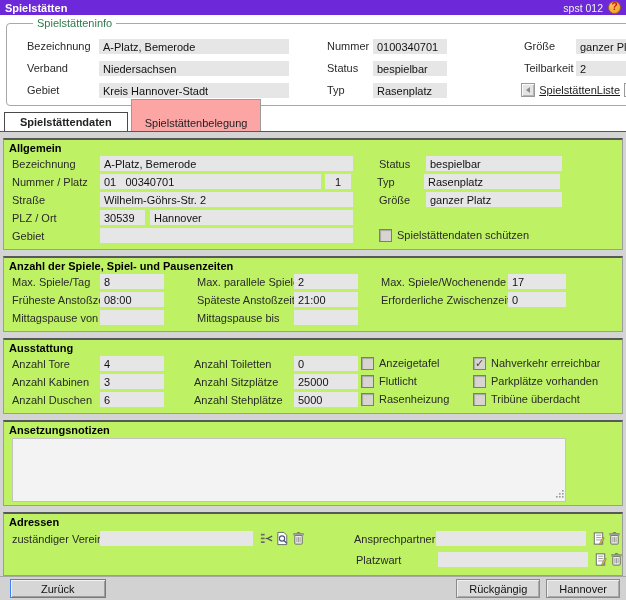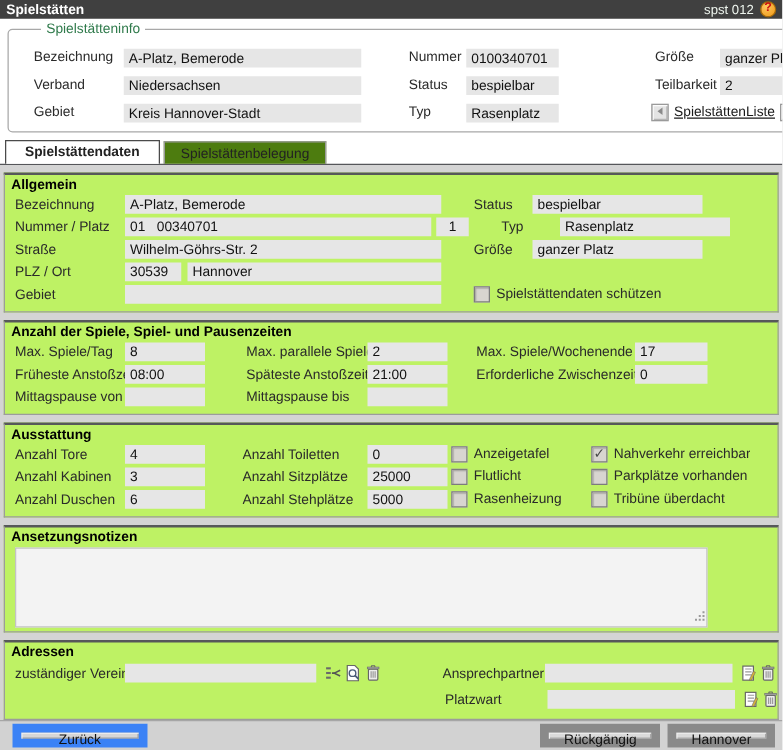--- a/index.html
+++ b/index.html
@@ -1,52 +1,52 @@
 <!DOCTYPE html>
 <html><head>
 <meta charset="utf-8">
 <style>
   *{box-sizing:border-box;margin:0;padding:0}
   html,body{width:626px;height:600px}
   body{font-family:"Liberation Sans","DejaVu Sans",sans-serif;font-size:11px;color:#1a1a1a;background:#fff}
   .app{width:626px;height:600px;display:flex;flex-direction:column;overflow:hidden;background:#fff}
 
   
-  .titlebar{height:15px;background:#404040;color:#fff;display:flex;align-items:center;padding:0 5px;flex:0 0 auto}
+  .titlebar{height:15px;background:#6d28d9;color:#fff;display:flex;align-items:center;padding:0 5px;flex:0 0 auto}
   .titlebar .t{font-weight:bold;font-size:11px}
   .titlebar .spacer{flex:1}
   .app-code{font-weight:normal;color:#eef5ee;margin-right:5px;font-size:10.5px}
   .help-btn{width:13px;height:13px;border-radius:50%;background:radial-gradient(circle at 35% 30%,#ffc45e,#ef9a16);border:1px solid #a86a08;color:#c11;font-weight:bold;font-size:10px;line-height:10px;text-align:center;cursor:pointer}
 
   
   fieldset.info{margin:2px 6px 4px;border:1px solid #a8a8a8;border-radius:4px;padding:3px 10px 7px 20px;background:#fff}
   fieldset.info legend{color:#2f7a4b;padding:0 4px;margin-left:6px;font-size:11px}
   .irow{display:flex;align-items:center;height:16px;margin-top:6px}
   .lbl{color:#2a2a2a;flex:0 0 auto;overflow:hidden;white-space:nowrap}
   .fld{background:#e6e6e6;height:15px;line-height:14px;padding:1px 4px 0;color:#111;flex:0 0 auto;overflow:hidden;white-space:nowrap}
   .pre{white-space:pre}
   .w72{width:72px}.w190{width:190px}.w46{width:46px}.w74{width:74px}.w52{width:52px}.w62{width:62px}
   .g38{margin-right:38px}.g77{margin-right:77px}
   .nav{margin-left:auto;display:flex;align-items:center;gap:4px}
   .navbtn{width:14px;height:14px;background:#e4e4e4;border:1px solid #9a9a9a;box-shadow:inset 1px 1px 0 #fbfbfb,inset -1px -1px 0 #b5b5b5;display:inline-flex;align-items:center;justify-content:center;cursor:pointer}
   .listlink{color:#1a1a1a;text-decoration:underline;cursor:pointer}
 
   
   .tabs{flex:0 0 auto;display:flex;align-items:flex-end;padding:4px 0 0 4px;border-bottom:1px solid #55565a;background:#fff;height:22px}
-  .tab{padding:3px 13px 2px;border:1px solid #9a9a9a;border-bottom:none;background:#4d7c0f;margin-right:3px;color:#222;cursor:pointer}
+  .tab{padding:17px 13px 2px;border:1px solid #9a9a9a;border-bottom:none;background:#fca5a5;margin-right:3px;color:#222;cursor:pointer}
   .tab.active{background:#fff;border-color:#4a4a4a;font-weight:bold;padding:3px 15px 3px}
 
   
   .content{flex:1 1 auto;background:#d4d4d4;padding:6px 3px 0;overflow:hidden}
   .section{background:#bef264;border:1px solid #9c9c9c;border-top:2px solid #57585a;margin-bottom:6px}
   .section-title{font-weight:bold;color:#000;padding:2px 5px 1px;height:16px}
   .sbody{padding:0 0 3px}
   .row{display:flex;align-items:center;height:15px;margin:0 0 3px;padding-left:8px}
   .w88{width:88px}.w253{width:253px}.w47{width:47px}.w136{width:136px}
-  .w221{width:245px}.w26{width:26px;text-align:center}
+  .w221{width:221px}.w26{width:26px;text-align:center}
   .w45{width:45px}.w203{width:203px}
   .w64{width:64px}.w97{width:97px}.w127{width:127px}.w58{width:58px}.w100{width:100px}
   .w82{width:82px}.w153{width:153px}.w150{width:150px}
   .g4{margin-right:4px}.g5{margin-right:5px}.g26{margin-right:26px}.g33{margin-right:33px}
   .g23{margin-right:23px}.g30{margin-right:30px}.g3{margin-right:3px}
 
   
   .chkwrap{display:flex;align-items:flex-start;flex:0 0 auto}
   .chk{width:13px;height:13px;background:#d8d5d0;border:1px solid #7c7c7c;box-shadow:inset 1px 1px 1px rgba(0,0,0,.22);display:inline-flex;align-items:center;justify-content:center;margin-right:5px;cursor:pointer}
   .chk .mark{font-size:11px;line-height:11px;color:#4b4b4b;font-weight:bold}
@@ -57,21 +57,21 @@
   .notes{width:554px;height:64px;background:#f3f3f3;border:1px solid #c3c3c3;resize:none;font-family:"Liberation Sans","DejaVu Sans",sans-serif;font-size:11px;padding:2px 4px;outline:none}
   .grip{position:absolute;right:2px;bottom:2px;pointer-events:none}
 
   
   .iconbtn{width:16px;height:16px;display:inline-flex;align-items:center;justify-content:center;cursor:pointer;flex:0 0 auto}
   .arow{height:17px;margin-bottom:4px}
   .leftpad344{margin-left:344px}
 
   
   .footer{flex:0 0 auto;height:24px;background:#d2d2d2;border-top:1px solid #a6a6a6;display:flex;align-items:center;padding:0 6px}
-  .btn{height:19px;background:#d6d6d6;border:7px solid #3b82f6;box-shadow:inset 1px 1px 0 #f2f2f2,inset -1px -1px 0 #9c9c9c;padding:0 12px;font-size:11px;color:#111;font-family:inherit;cursor:pointer}
+  .btn{height:19px;background:#d6d6d6;border:1px solid #3b82f6;box-shadow:inset 1px 1px 0 #f2f2f2,inset -1px -1px 0 #9c9c9c;padding:0 12px;font-size:11px;color:#111;font-family:inherit;cursor:pointer}
   .btn-back{padding:0 30px;margin-left:4px}
   .btn-right{border-color:#8a8a8a;background:#dadada;box-shadow:inset 1px 1px 0 #efefef,inset -1px -1px 0 #a8a8a8}
   .footer .spacer{flex:1}
   .footer .gap{width:6px}
 </style>
 </head>
 <body>
 
 <div class="app">
 

